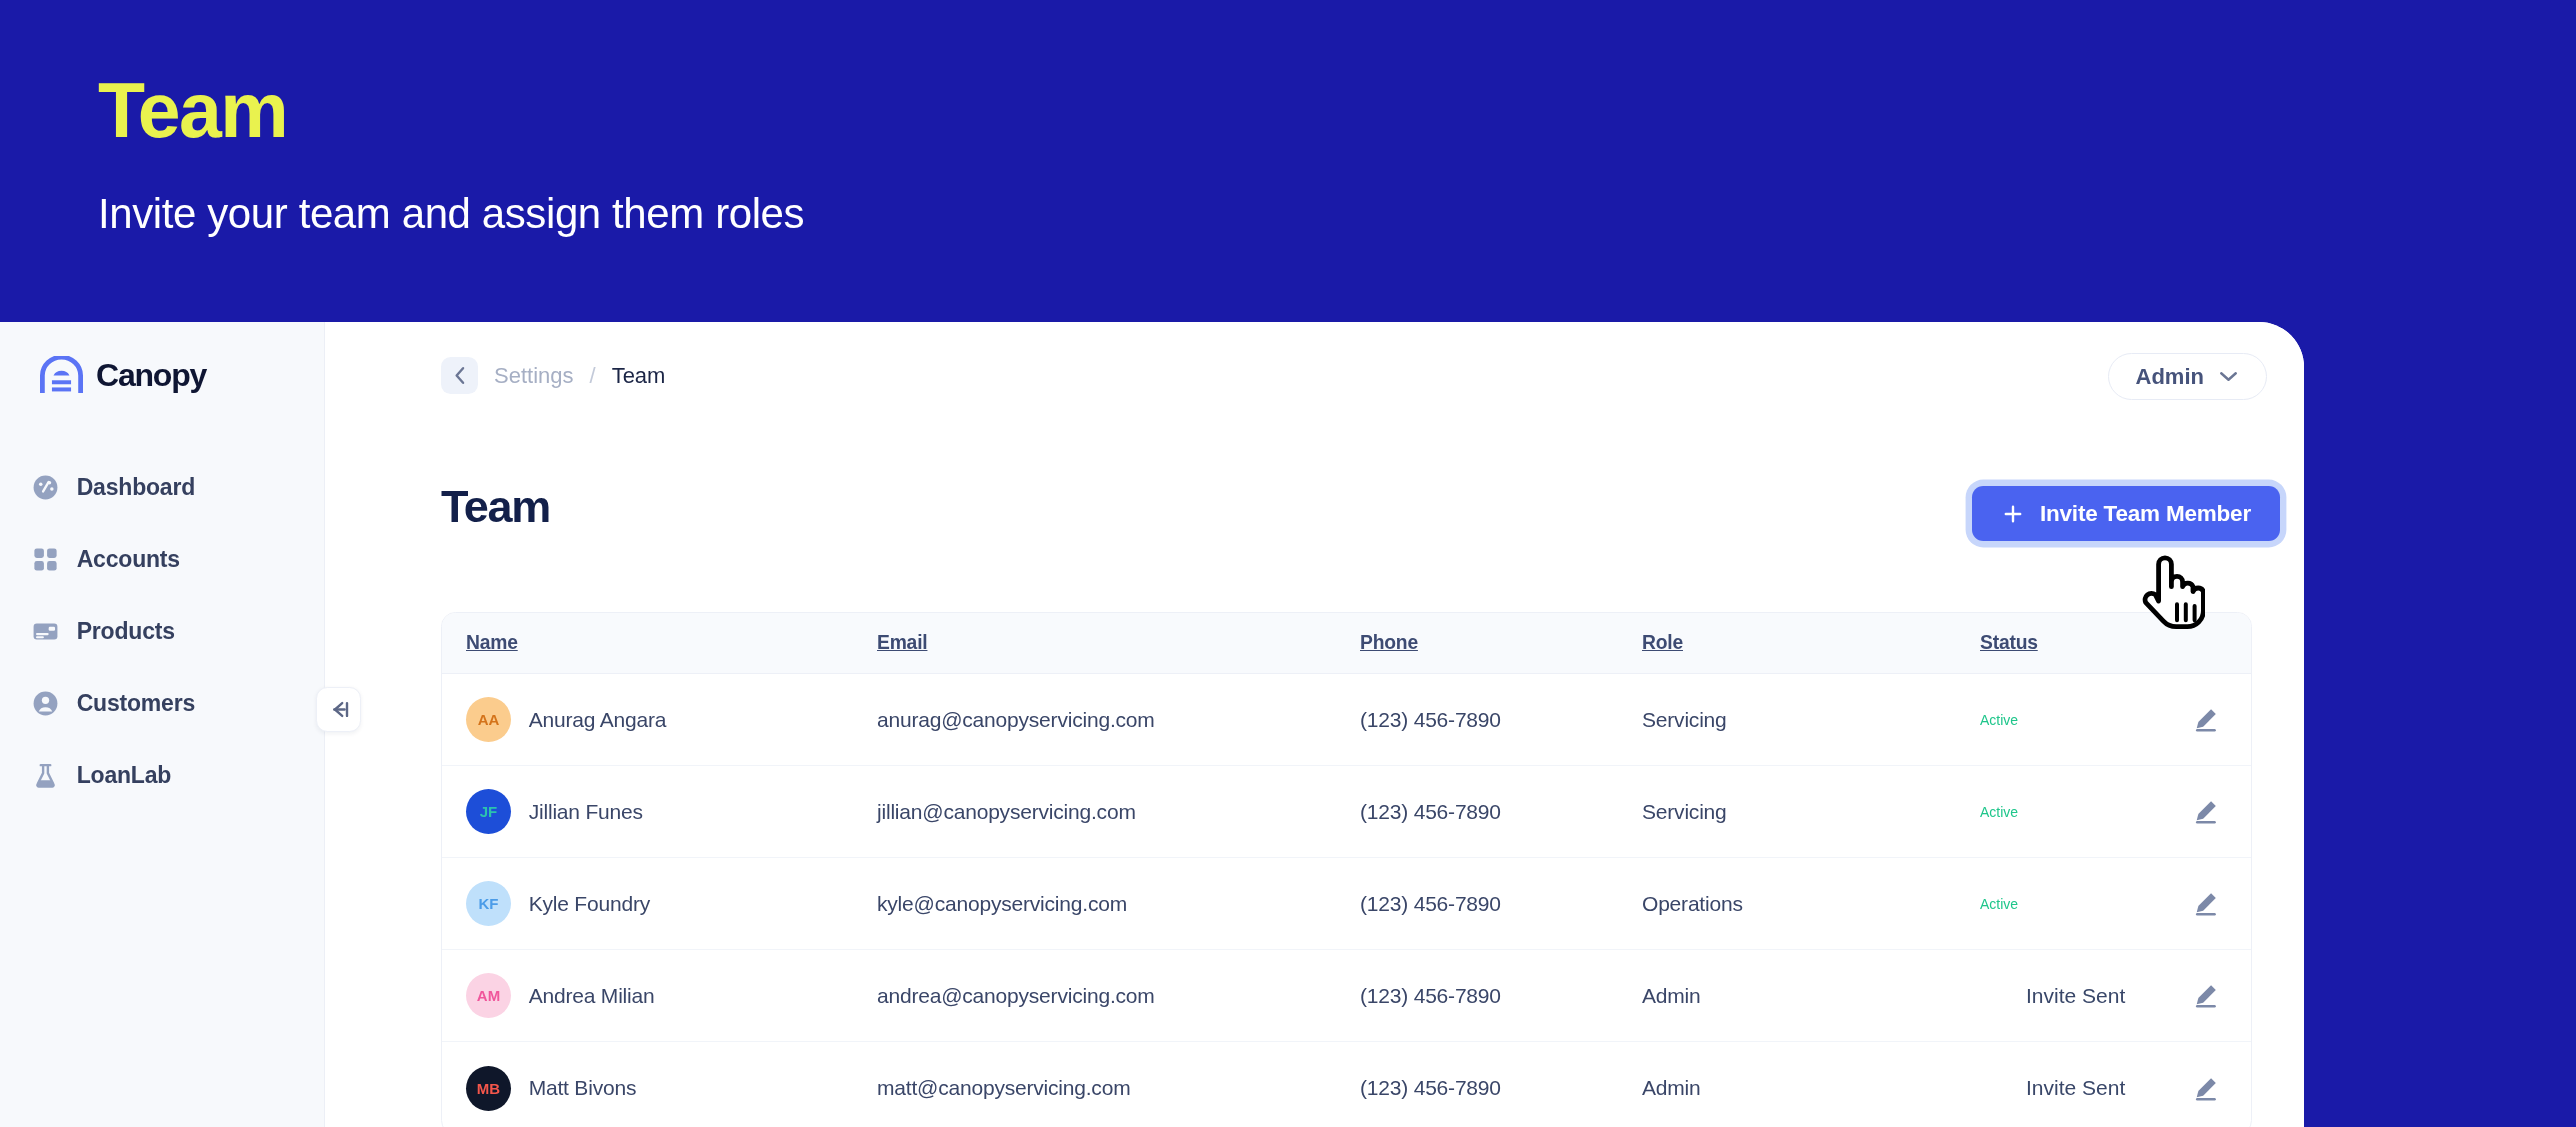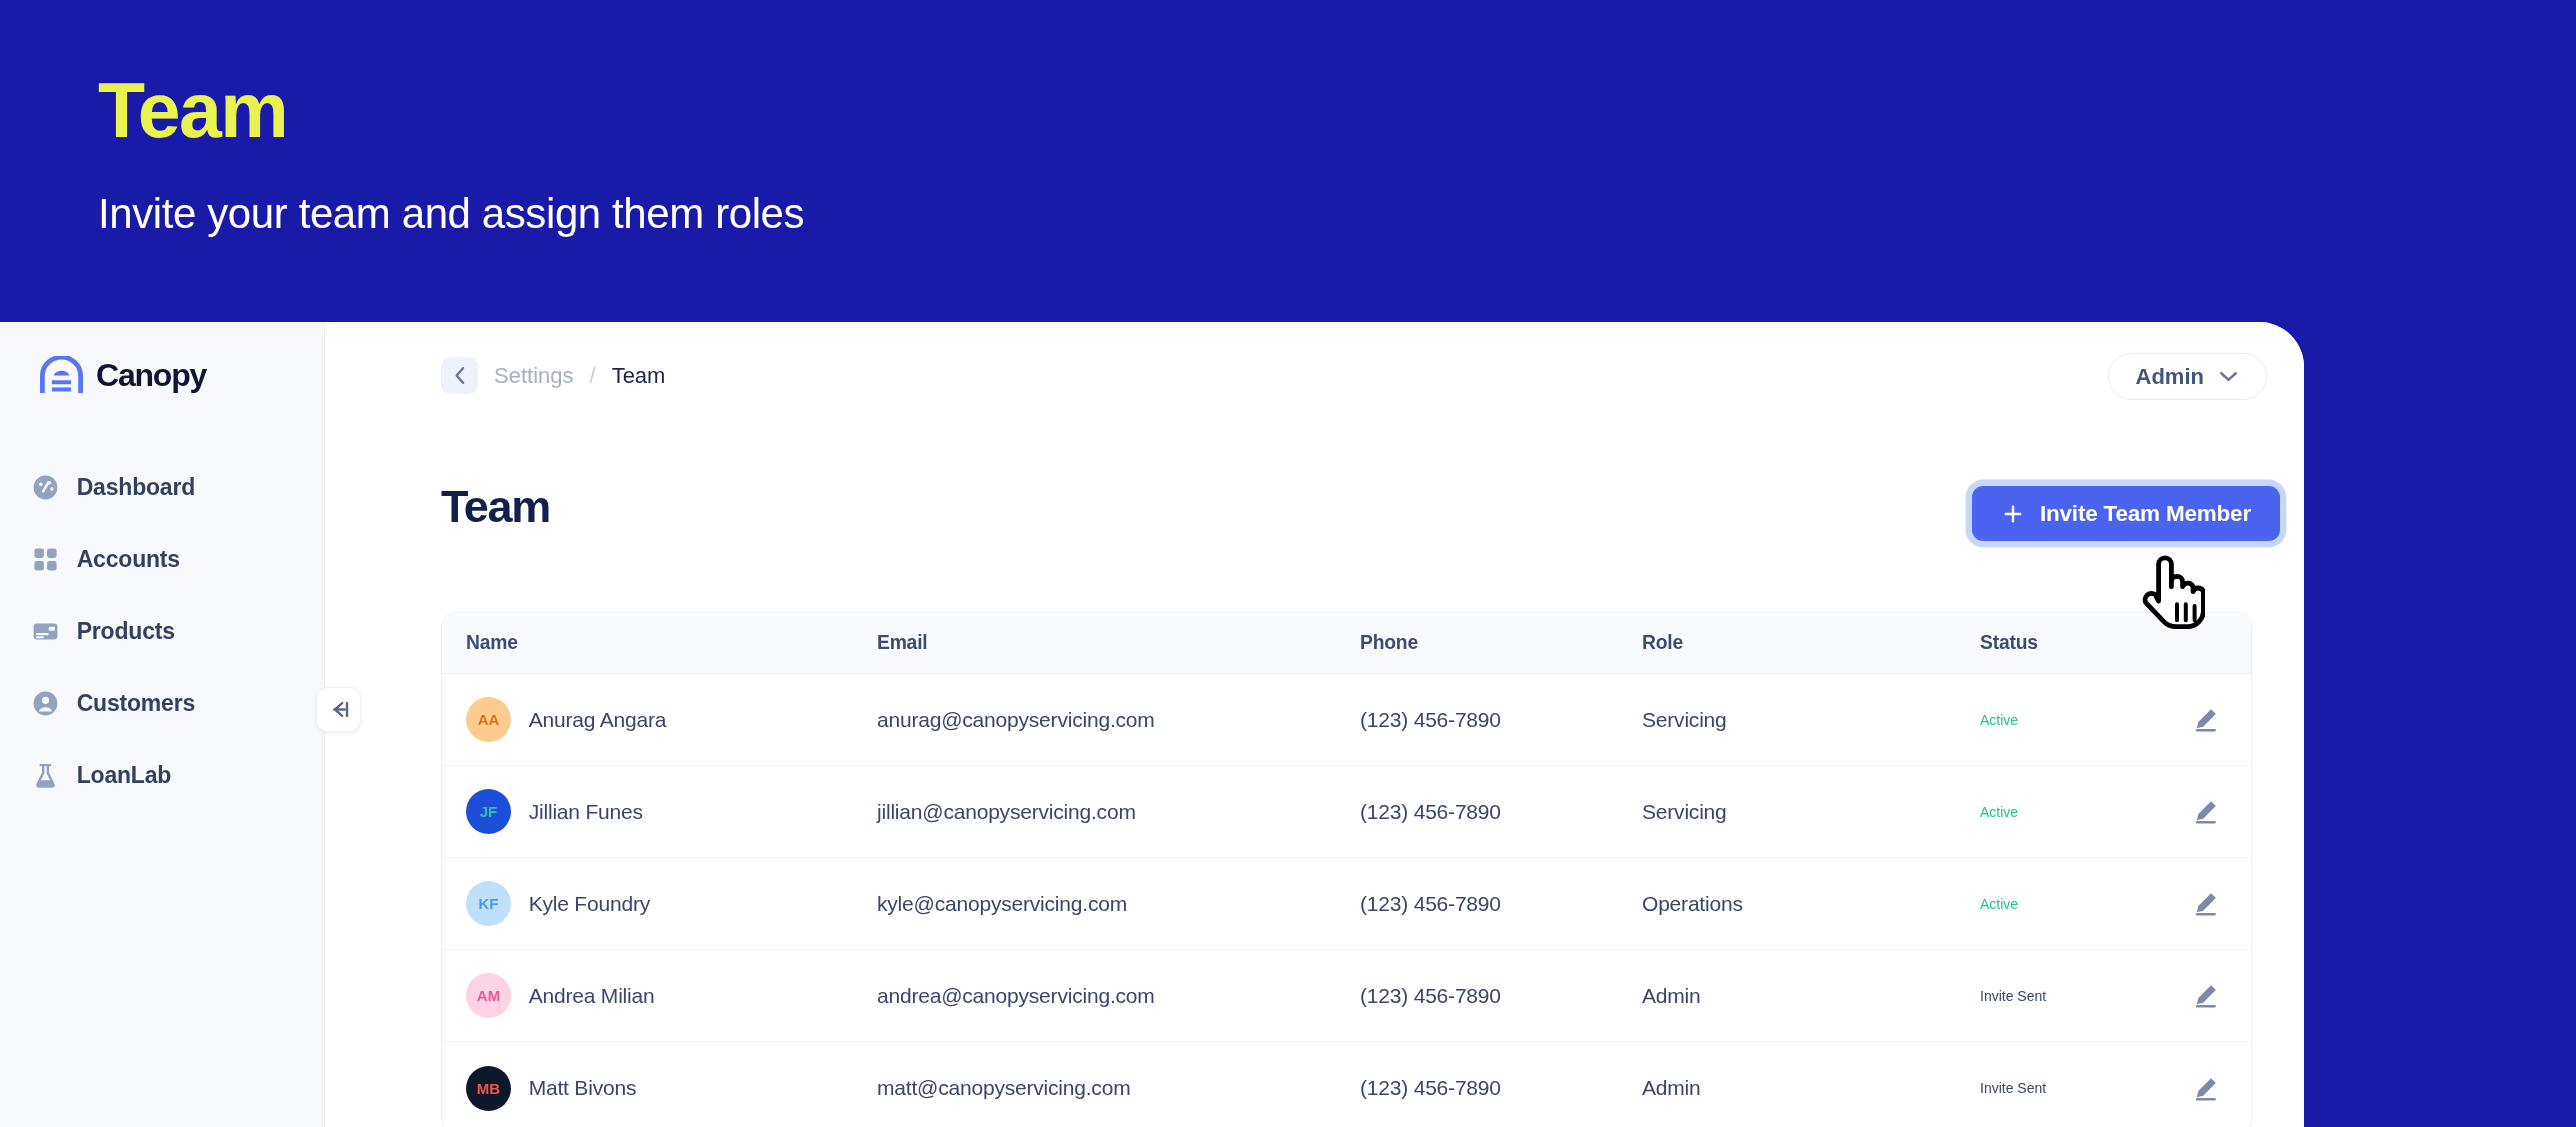--- a/index.html
+++ b/index.html
@@ -139,20 +139,21 @@
   }
   .t-row { display: flex; align-items: center; }
   #t-head {
     height: 61px;
     background: #F8FAFD;
     border-bottom: 1.6px solid #EDF0F7;
   }
   .th {
     font-size: 19.3px; font-weight: bold; color: #3D4B73;
     letter-spacing: -0.2px;
+    text-decoration: underline;
   }
   .t-body-row {
     height: 92px;
     border-bottom: 1.6px solid #F1F4F9;
   }
   .t-body-row:last-child { border-bottom: none; }
   .col-name   { width: 435px; padding-left: 24px; display: flex; align-items: center; gap: 17.7px; }
   .col-email  { width: 483px; }
   .col-phone  { width: 282px; }
   .col-role   { width: 338px; }
@@ -161,21 +162,21 @@
 
   .avatar {
     width: 45px; height: 45px; border-radius: 50%;
     display: flex; align-items: center; justify-content: center;
     font-size: 15px; font-weight: bold; flex: none;
   }
   .cell-text {
     font-size: 21px; color: #3A4668; letter-spacing: -0.2px;
   }
   .status-active { font-size: 14px; color: #1FC68B; }
-  .status-pending { font-size: 14px; color: #394769; }
+  .status-pending { font-size: 21px; color: #394769; margin-left: 46px; }
   .edit-icon { width: 27px; height: 27px; display: block; cursor: pointer; }
 
   
   #cursor {
     position: absolute; left: 2141px; top: 551px;
     width: 64px; height: 81px;
     pointer-events: none; z-index: 50;
   }
 </style>
 </head>

